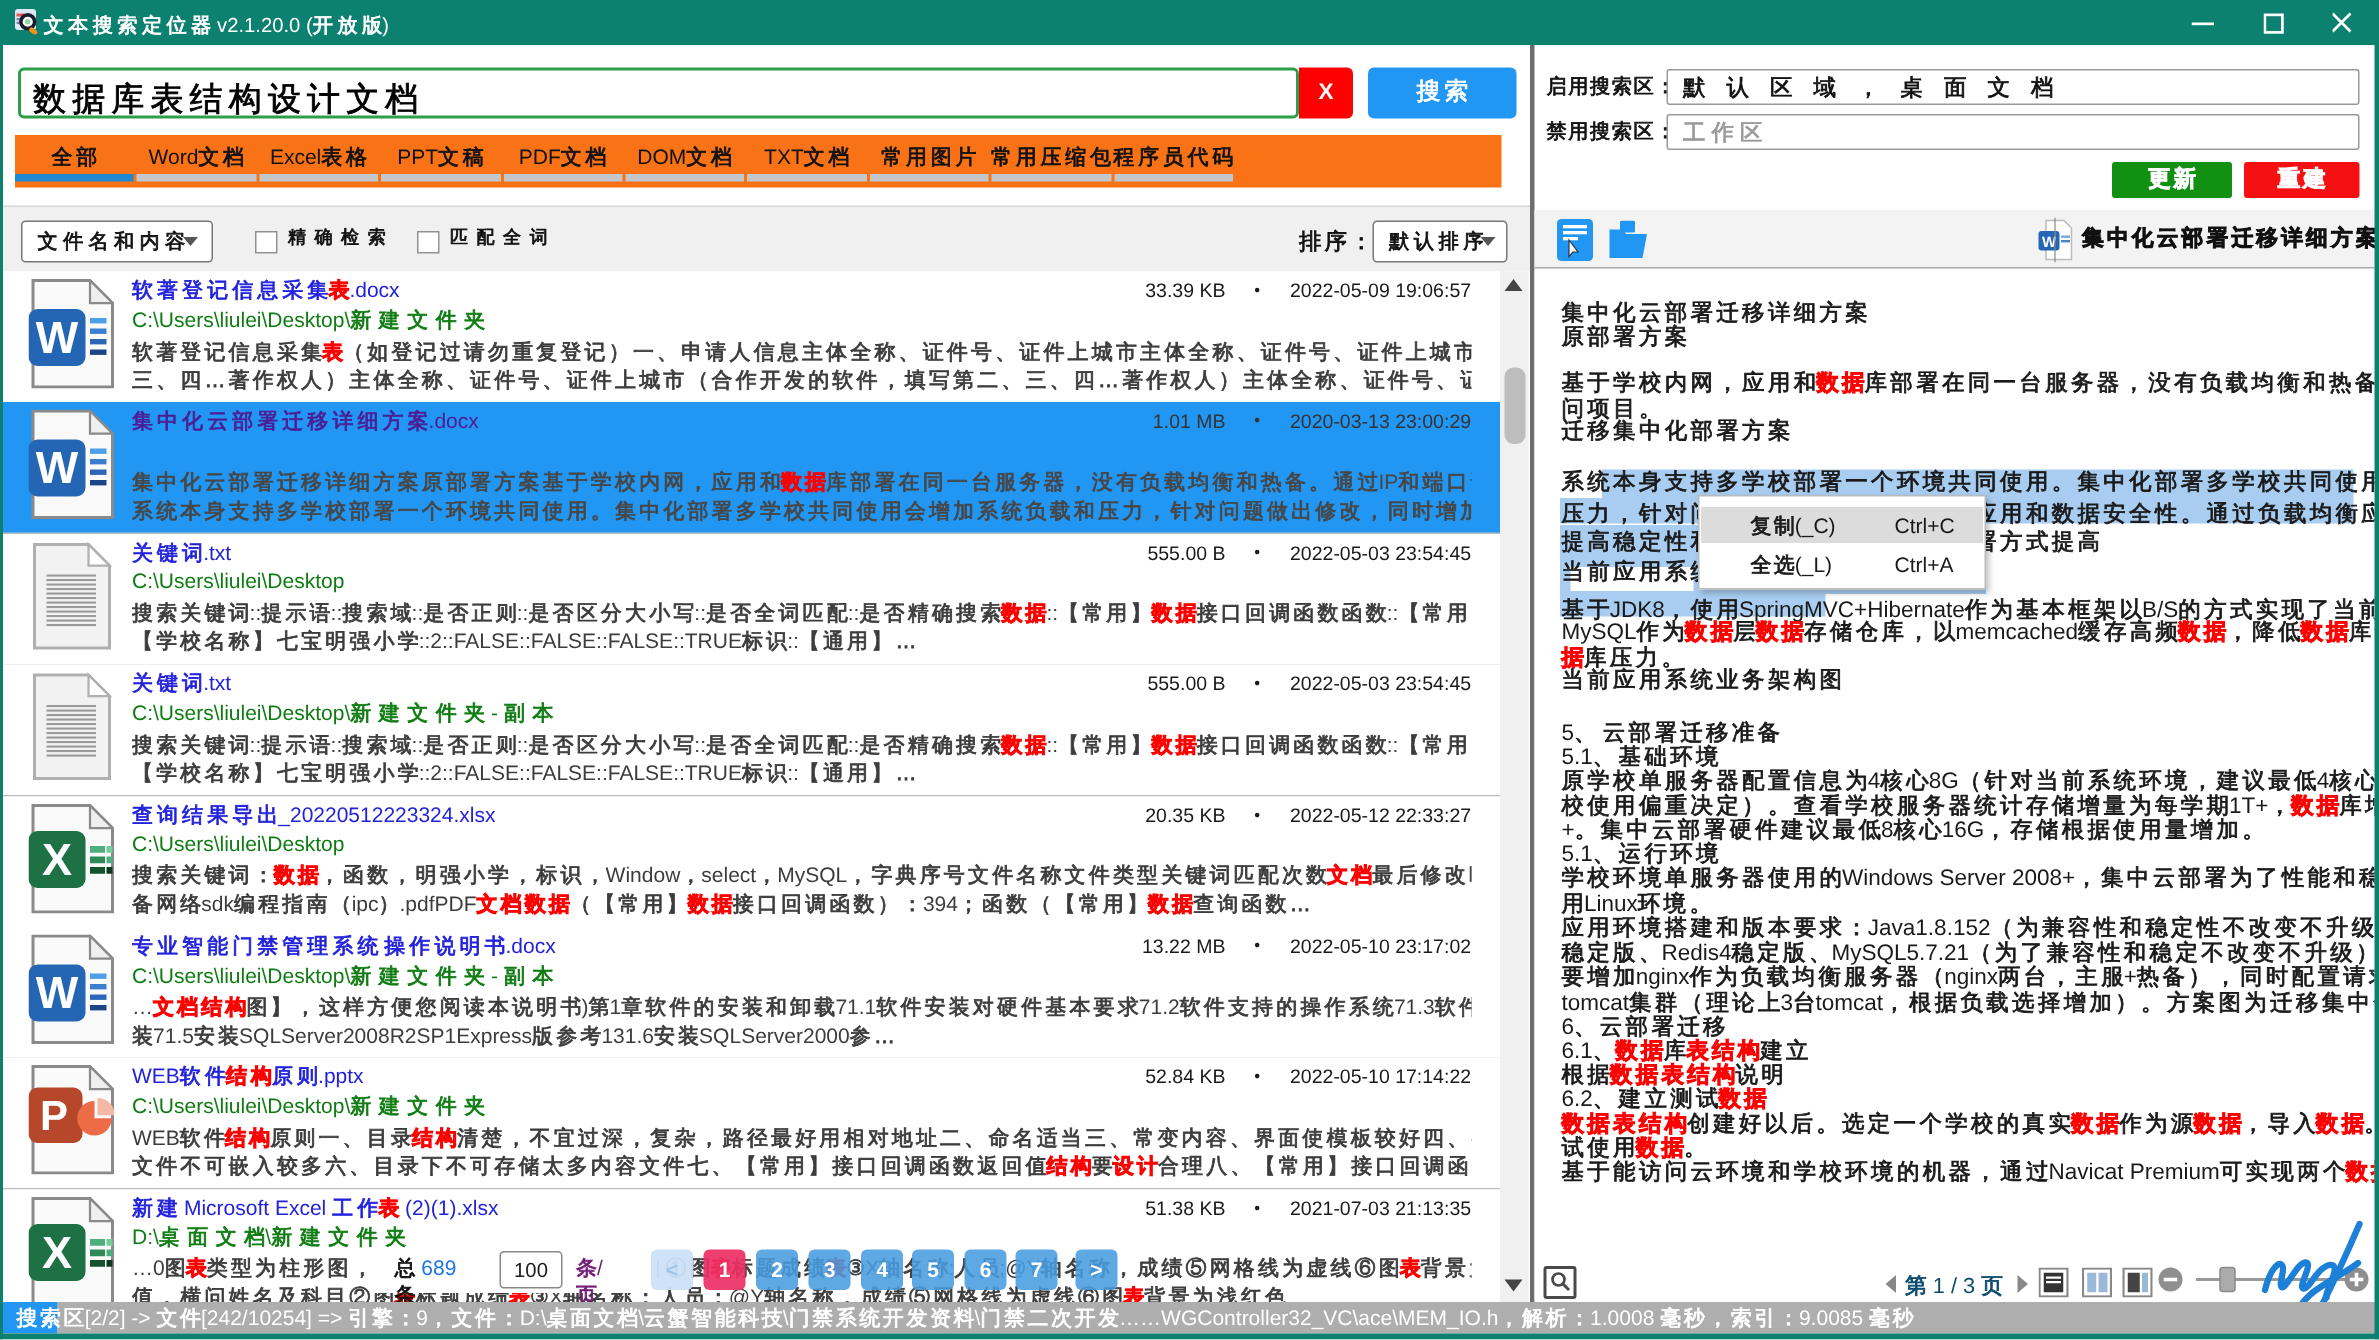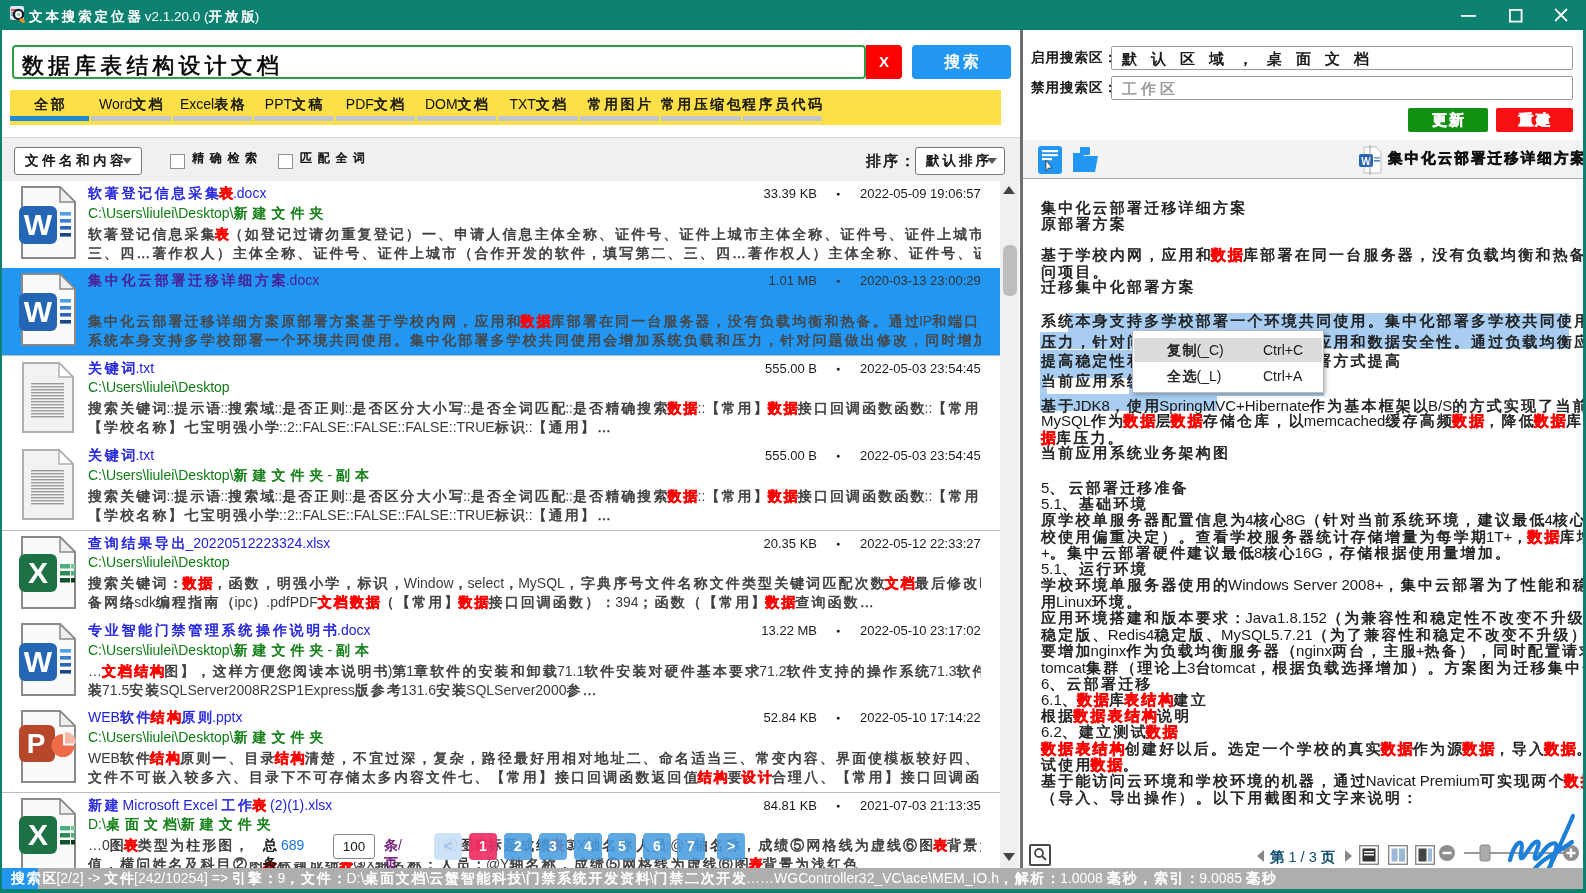--- a/index.html
+++ b/index.html
@@ -8,21 +8,21 @@
 #titlebar{position:absolute;left:0;top:0;width:1586px;height:30px;background:#0c8170}
 #titlebar .t{position:absolute;left:29px;top:7.5px;font-size:13.5px;color:#fff;--ls:2.9px}
 .winbtn{position:absolute;top:0;height:30px;color:#fff}
 #bL{position:absolute;left:0;top:30px;width:2px;height:863px;background:#0c8170}
 #bR{position:absolute;left:1583px;top:30px;width:3px;height:863px;background:#0c8170}
 #bB{position:absolute;left:0;top:889px;width:1586px;height:4px;background:#0c8170}
 #q{position:absolute;left:12px;top:45px;width:854px;height:34px;border:2px solid #2f9e48;border-radius:4px;background:#fff}
 #q .txt{position:absolute;left:8px;top:4px;font-size:22px;color:#000;--ls:4.1px;white-space:nowrap}
 #xbtn{position:absolute;left:866px;top:45px;width:36px;height:34px;background:#fe0000;border-radius:0 4px 4px 0;color:#fff;font-size:15px;font-weight:bold;text-align:center;line-height:34px}
 #sbtn{position:absolute;left:912px;top:45px;width:99px;height:34px;background:#2196f3;border-radius:4px;color:#fff;font-size:16px;text-align:center;line-height:34px;--ls:2.5px}
-#tabs{position:absolute;left:10px;top:89.5px;width:991px;height:35px;background:#fde047}
+#tabs{position:absolute;left:10px;top:89.5px;width:991px;height:35px;background:#f97316}
 .tab{position:absolute;top:6px;height:20px;font-size:14px;color:#111;text-align:center;width:79px;--ls:2.5px}
 .tabu{position:absolute;top:26.2px;height:5.7px;width:79.4px;background:#c3c7cb}
 .tabu.on{background:#1e88d2}
 #fbar{position:absolute;left:2px;top:137px;width:1018px;height:44px;background:#f0f0f0;border-top:1px solid #d8d8d8}
 .dd{position:absolute;background:#fff;border:1px solid #777;border-radius:3px;font-size:13.5px;color:#111}
 .caret{position:absolute;width:0;height:0;border-left:5px solid transparent;border-right:5px solid transparent;border-top:6px solid #555}
 .cb{position:absolute;width:15px;height:15px;border:1px solid #919191;background:#fff}
 .cblab{position:absolute;font-size:12px;color:#111;--ls:5.7px;white-space:nowrap}
 #list{position:absolute;left:2px;top:181px;width:998px;height:687px;background:#fff;overflow:hidden}
 .row{position:absolute;left:0;width:998px;height:88px;border-bottom:1px solid #bdbdbd;background:#fff}
@@ -285,21 +285,21 @@
 <text x="19" y="47" font-size="30" font-weight="bold" fill="#fff" text-anchor="middle" font-family="Liberation Sans">X</text>
 <rect x="41" y="28" width="10" height="4.5" fill="#4caf7d"></rect>
         <rect x="52" y="28" width="4" height="4.5" fill="#6fcf97"></rect>
 <rect x="41" y="35" width="10" height="4.5" fill="#2e8b57"></rect>
         <rect x="52" y="35" width="4" height="4.5" fill="#4caf7d"></rect>
 <rect x="41" y="42" width="10" height="4.5" fill="#14532d"></rect>
         <rect x="52" y="42" width="4" height="4.5" fill="#0b3a1e"></rect>
 </svg>
 <div class="fn"><span class="k">新建</span> Microsoft Excel <span class="k">工作</span><b class="r"><span class="k">表</span></b> (2)(1).xlsx</div>
 <div class="pa">D:\<span class="k">桌面文档</span>\<span class="k">新建文件夹</span></div>
-<div class="meta sz">84.81 KB</div>
+<div class="meta sz">51.38 KB</div>
       <div class="meta bu">●</div>
       <div class="meta dt">2021-07-03 21:13:35</div>
 <div class="pv">
         <div>…0<span class="k">图</span><b class="r"><span class="k">表</span></b><span class="k">类型为柱形图，纵向成绩，横向姓名及科目①图</span><b class="r"><span class="k">表</span></b><span class="k">标题成绩</span><b class="r"><span class="k">表</span></b><span class="k">③</span>X<span class="k">轴名称</span>:<span class="k">人员</span>;@Y<span class="k">轴名称，成绩⑤网格线为虚线⑥图</span><b class="r"><span class="k">表</span></b><span class="k">背景为浅红色</span>0</div>
         <div><span class="k">值，横问姓名及科目②图</span><b class="r"><span class="k">表</span></b><span class="k">标题成绩</span><b class="r"><span class="k">表</span></b><span class="k">③</span>X<span class="k">轴名称：人员；</span>@Y<span class="k">轴名称，成绩⑤网格线为虚线⑥图</span><b class="r"><span class="k">表</span></b><span class="k">背景为浅红色</span></div>
       </div>
 </div>
 <div class="abs" style="left:246px;top:651px;width:190px;height:30px;background:#fff"></div>
 <div class="abs" style="left:261px;top:656px;font-size:14px;color:#111"><span class="k" style="--ls:1.5px">总</span> <span style="color:#1a73e8">689</span> <span class="k" style="--ls:1.5px">条</span></div>
 <div class="abs" style="left:331px;top:653px;width:42px;height:25px;border:1px solid #888;border-radius:3px;background:#fff;text-align:center;line-height:24px;font-size:13.5px">100</div>
@@ -379,21 +379,20 @@
     <div class="dl" style="left:18px;top:445.5px"><span class="k">稳定版、</span>Redis4<span class="k">稳定版、</span>MySQL5.7.21<span class="k">（为了兼容性和稳定不改变不升级）。前端服务器需</span></div>
     <div class="dl" style="left:18px;top:461.9px"><span class="k">要增加</span>nginx<span class="k">作为负载均衡服务器（</span>nginx<span class="k">两台，主服</span>+<span class="k">热备），同时配置请求</span>hash</div>
     <div class="dl" style="left:18px;top:479.0px">tomcat<span class="k">集群（理论上</span>3<span class="k">台</span>tomcat<span class="k">，根据负载选择增加）。方案图为迁移集中化部署方案。</span></div>
     <div class="dl" style="left:18px;top:495.0px">6<span class="k">、云部署迁移</span></div>
     <div class="dl" style="left:18px;top:511.4px">6.1<span class="k">、</span><b class="r"><span class="k">数据</span></b><span class="k">库</span><b class="r"><span class="k">表结构</span></b><span class="k">建立</span></div>
     <div class="dl" style="left:18px;top:527.4px"><span class="k">根据</span><b class="r"><span class="k">数据表结构</span></b><span class="k">说明</span></div>
     <div class="dl" style="left:18px;top:543.4px">6.2<span class="k">、建立测试</span><b class="r"><span class="k">数据</span></b></div>
     <div class="dl" style="left:18px;top:559.8px"><b class="r"><span class="k">数据表结构</span></b><span class="k">创建好以后。选定一个学校的真实</span><b class="r"><span class="k">数据</span></b><span class="k">作为源</span><b class="r"><span class="k">数据</span></b><span class="k">，导入</span><b class="r"><span class="k">数据</span></b><span class="k">。作为应用系统测</span></div>
     <div class="dl" style="left:18px;top:576.1px"><span class="k">试使用</span><b class="r"><span class="k">数据</span></b><span class="k">。</span></div>
     <div class="dl" style="left:18px;top:592.1px"><span class="k">基于能访问云环境和学校环境的机器，通过</span>Navicat  Premium<span class="k">可实现两个</span><b class="r"><span class="k">数据</span></b></div>
-    <div class="dl" style="left:18px;top:609.3px"><span class="k">（导入、导出操作）。以下用截图和文字来说明：</span></div>
 </div>
 <div id="menu">
  <div class="mi" style="top:7px;background:#dcdcdc"></div>
  <div class="abs" style="left:34px;top:11px;font-size:14px;--ls:1.5px"><span class="k">复制</span>(_C)</div>
  <div class="abs" style="left:130px;top:11px;font-size:14px">Ctrl+C</div>
  <div class="abs" style="left:34px;top:37px;font-size:14px;--ls:1.5px"><span class="k">全选</span>(_L)</div>
  <div class="abs" style="left:130px;top:37px;font-size:14px">Ctrl+A</div>
 </div>
 <div class="abs" style="left:1029px;top:844px;width:22px;height:22px;border:2px solid #4a4a4a;border-radius:2px;background:#fff">
  <svg width="18" height="18" viewBox="0 0 18 18">

